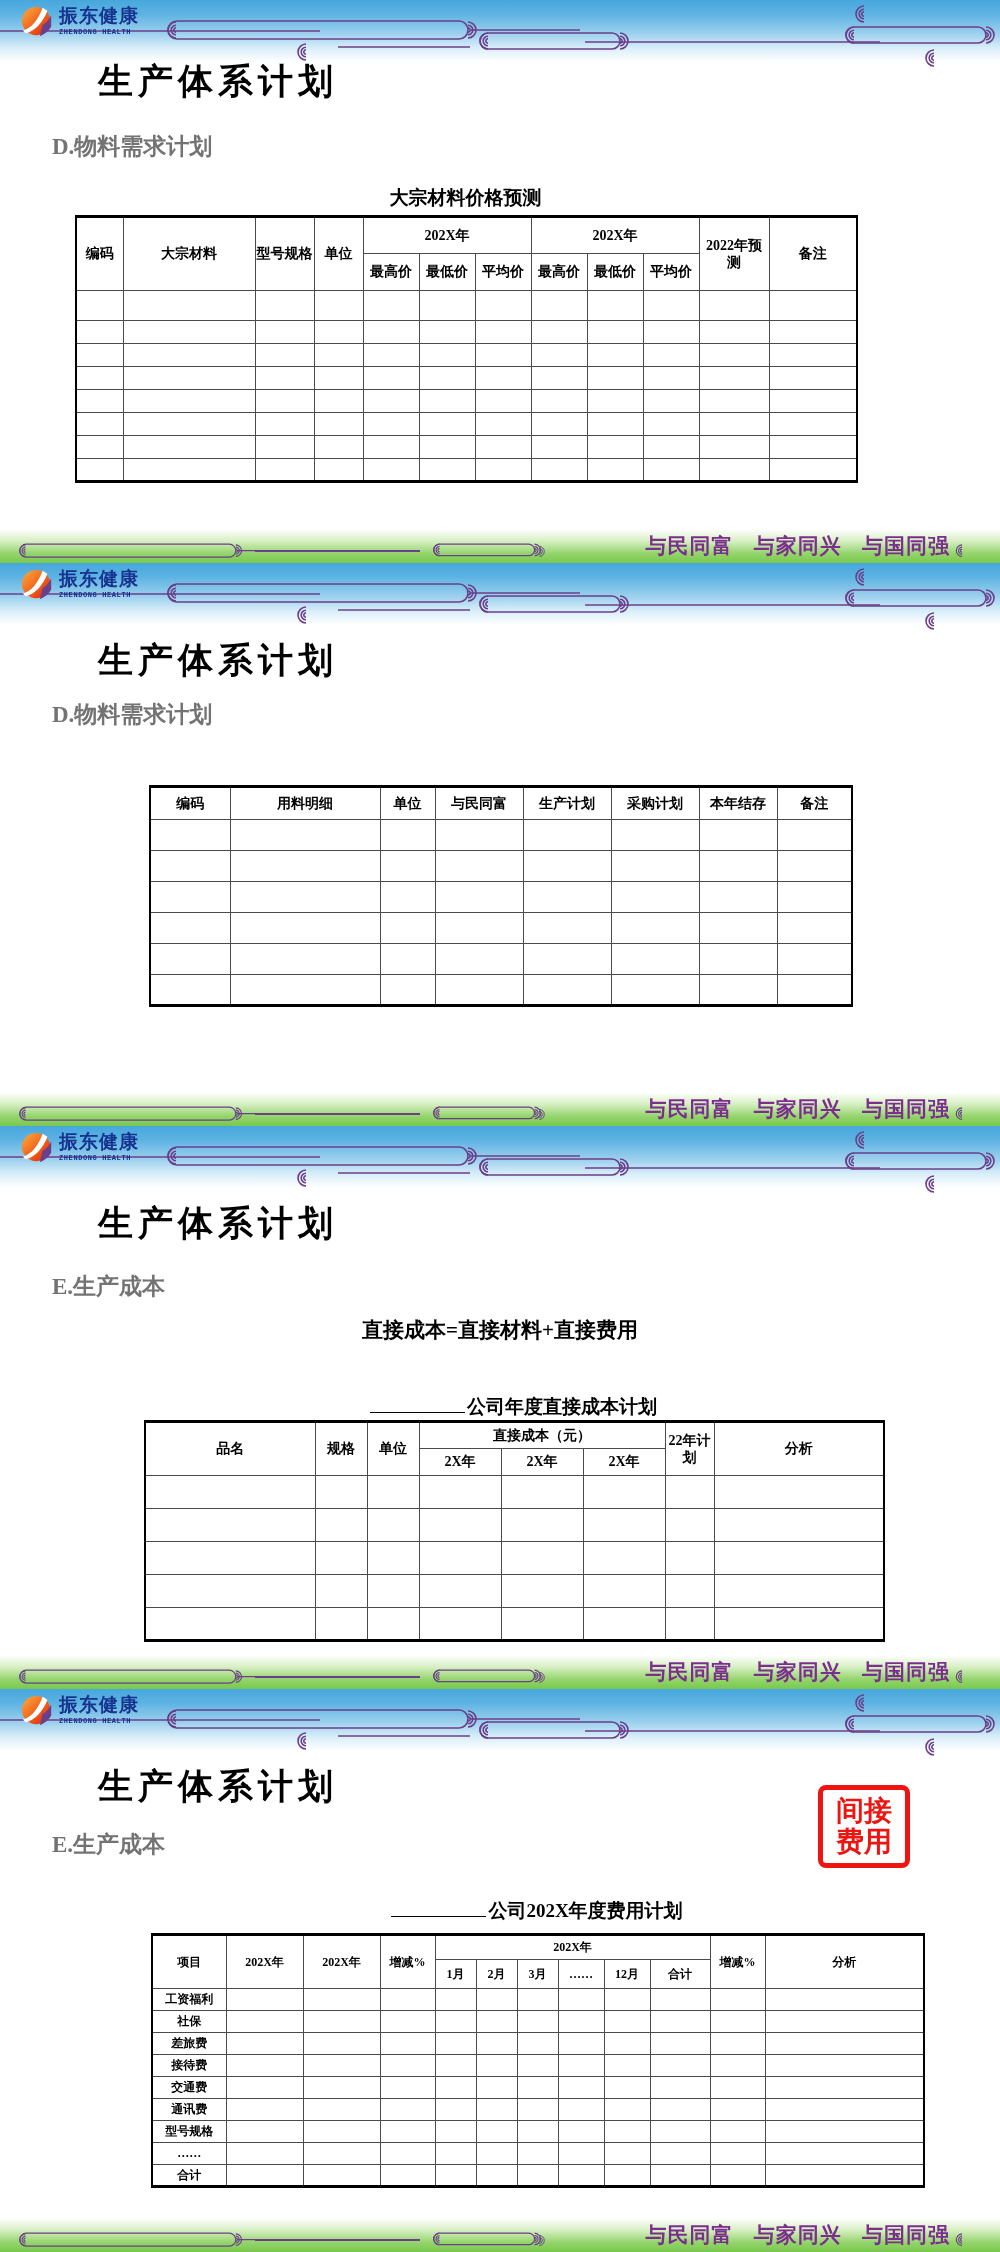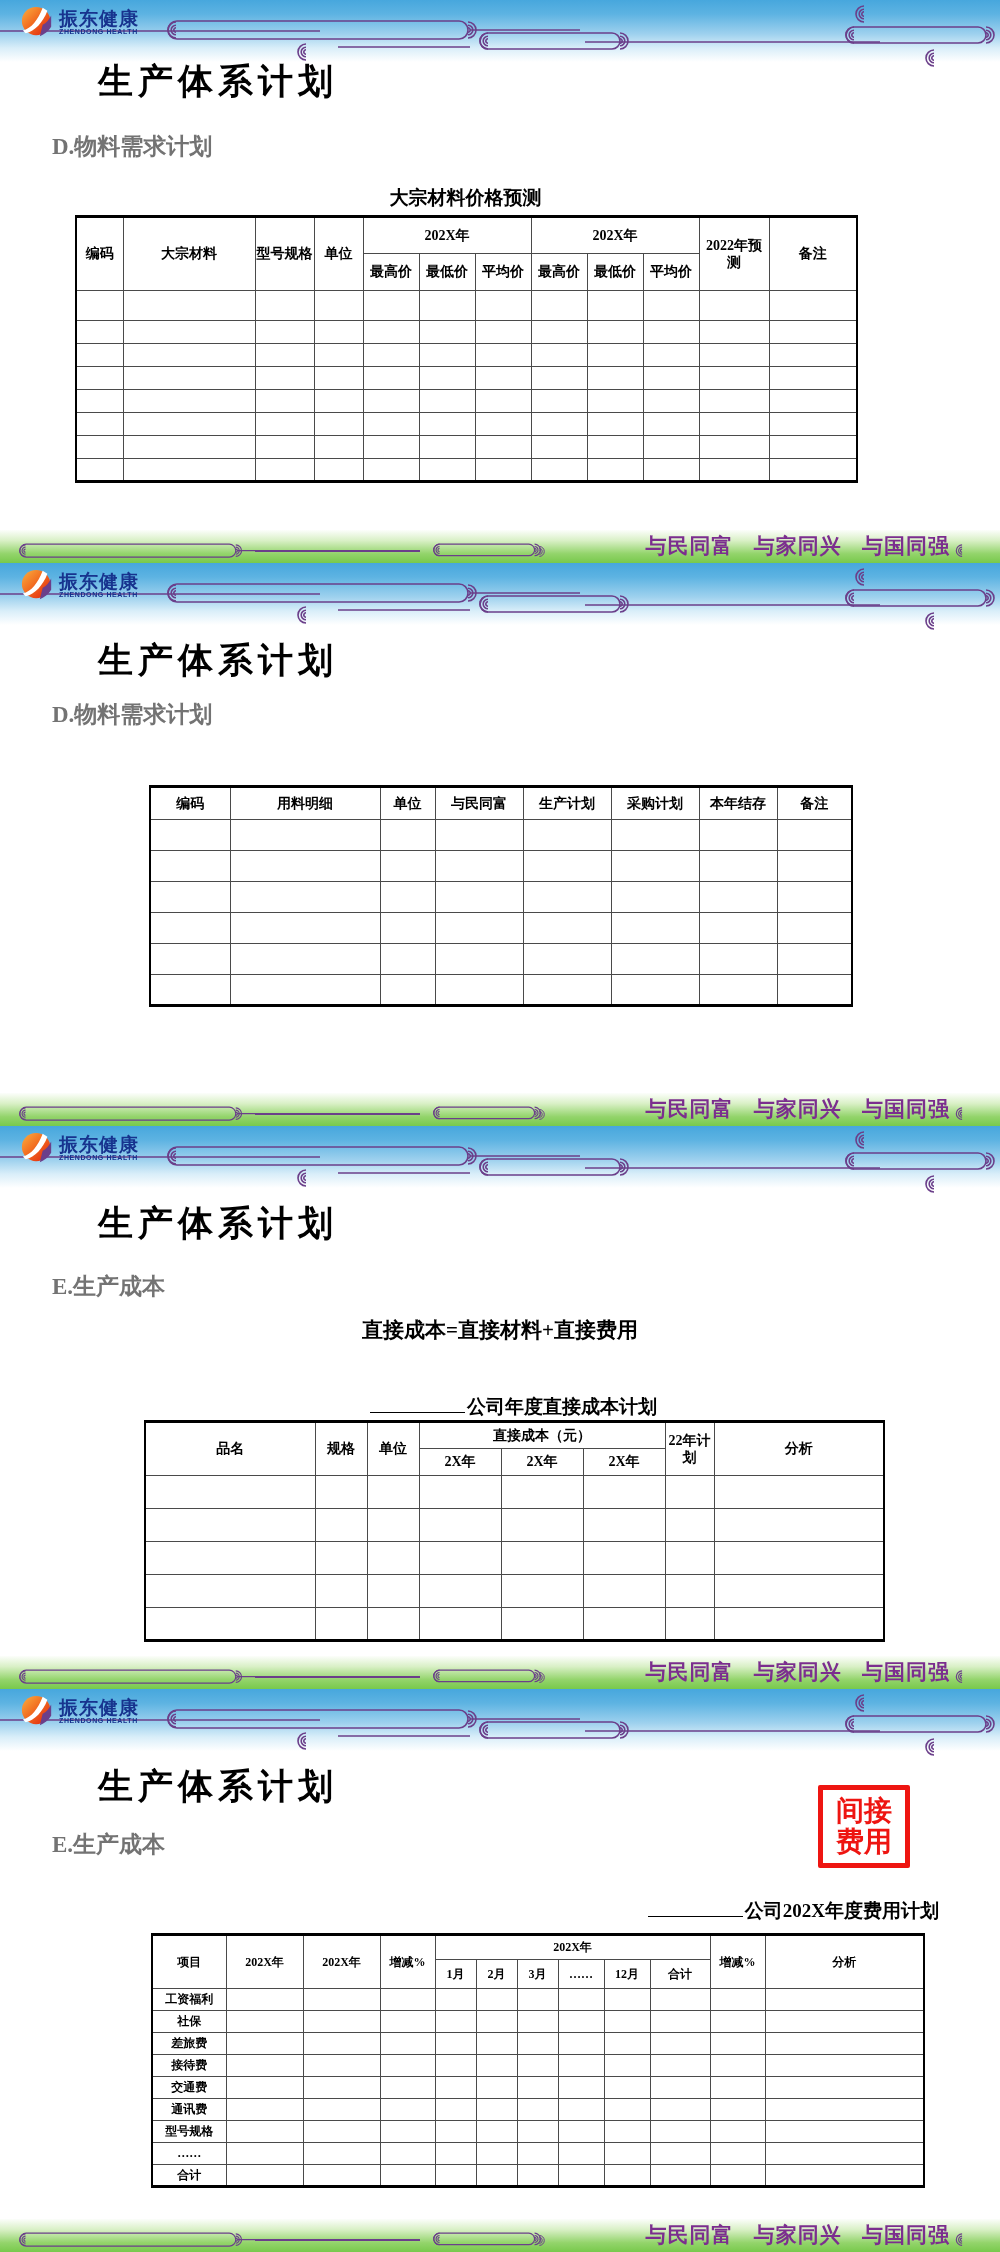--- a/index.html
+++ b/index.html
@@ -4,21 +4,21 @@
 <style>
   html,body{margin:0;padding:0;background:#fff;}
   .page{position:relative;width:1000px;height:2252px;background:#fff;overflow:hidden;
         font-family:"Liberation Sans",sans-serif;}
   .slide{position:relative;width:1000px;height:563px;background:#fff;overflow:hidden;}
 
   
   .hd{position:absolute;top:0;left:0;width:100%;height:95px;
       background:linear-gradient(180deg,#47a7dd 0px,#5db3e2 14px,#9ed1ee 34px,#d9eef9 48px,#ffffff 62px,#ffffff 100%);}
   .hd-decor{position:absolute;top:0;left:0;width:1000px;height:95px;}
-  .logo{position:absolute;left:20px;top:5px;display:flex;align-items:center;gap:5px;z-index:3;}
+  .logo{position:absolute;left:20px;top:5px;display:flex;align-items:center;gap:5px;z-index:3;font-family:Liberation Mono, monospace;}
   .logo-icon{width:34px;height:34px;display:block;}
   .logo-cn{font-size:19px;font-weight:bold;color:#17338e;letter-spacing:1px;line-height:1.05;}
   .logo-en{font-size:7px;font-weight:bold;color:#17338e;letter-spacing:0.6px;}
 
   
   .ft{position:absolute;left:0;bottom:0;width:100%;height:33px;
       background:linear-gradient(180deg,#fcfefb 0%,#d9f0c6 32%,#93d46b 72%,#78c94c 100%);}
   .ft-decor{position:absolute;left:0;bottom:0;width:1000px;height:33px;}
   .motto{position:absolute;right:50px;bottom:3px;font-size:21px;font-weight:900;color:#7b2e8e;
          letter-spacing:1px;word-spacing:14px;white-space:nowrap;z-index:3;
@@ -28,21 +28,21 @@
   .title{position:absolute;left:98px;margin:0;font-size:35px;font-weight:900;color:#000;
          letter-spacing:5px;font-family:"Liberation Sans",sans-serif;}
   .section{position:absolute;left:52px;font-size:23px;font-weight:600;color:#737373;
            font-family:"Liberation Serif",serif;text-align:center;}
   .tbl-title{position:absolute;text-align:center;font-size:19px;font-weight:bold;color:#000;
              font-family:"Liberation Serif",serif;}
   .blank{display:inline-block;width:95px;height:1em;border-bottom:1.6px solid #000;
          margin-right:2px;vertical-align:baseline;}
   .formula{position:absolute;left:0;width:1000px;text-align:center;font-size:21px;
            font-weight:bold;color:#000;font-family:"Liberation Serif",serif;}
-  .stamp{position:absolute;border:5px solid #ee1511;border-radius:2px;color:#ee1511;
+  .stamp{position:absolute;border:5px solid #ee1511;border-radius:8px;color:#ee1511;
          font-weight:900;font-size:28px;line-height:1.12;padding:5px 9px;text-align:center;
          font-family:"Liberation Serif",serif;background:#fff;}
 
   
   .t{position:absolute;border-collapse:collapse;table-layout:fixed;background:#fff;
      border:2px solid #000;border-top:3px solid #000;border-bottom:3px solid #000;}
   .t td{border:1px solid #4a4a4a;padding:0 1px;text-align:center;vertical-align:middle;
         color:#000;font-family:"Liberation Serif",serif;font-size:14px;overflow:hidden;}
   .t thead td{font-weight:bold;line-height:1.25;}
 
@@ -56,21 +56,21 @@
   .s2 .tbl-title{top:196px;left:149px;width:702px;}
   .t2{top:222px;left:149px;width:702px;}
   .t2 thead tr{height:33px;} .t2 tbody tr{height:31px;}
 
   .s3 .formula{top:190px;}
   .s3 .tbl-title{top:267px;left:144px;width:739px;}
   .t3{top:294px;left:144px;width:739px;}
   .t3 thead tr{height:27px;} .t3 tbody tr{height:33px;}
 
   .s4 .stamp{top:96px;left:818px;width:64px;}
-  .s4 .tbl-title{top:208px;left:167px;width:772px;text-align:right;}
+  .s4 .tbl-title{top:208px;left:151px;width:772px;}
   .t4{top:244px;left:151px;width:772px;}
   .t4 td{font-size:12px;}
   .t4 thead tr.g{height:25px;} .t4 thead tr.m{height:29px;} .t4 tbody tr{height:22px;}
   .t4 tbody td:first-child{font-weight:bold;}
 </style>
 </head>
 <body>
 
 <svg width="0" height="0" style="position:absolute" aria-hidden="true">
   <defs>

